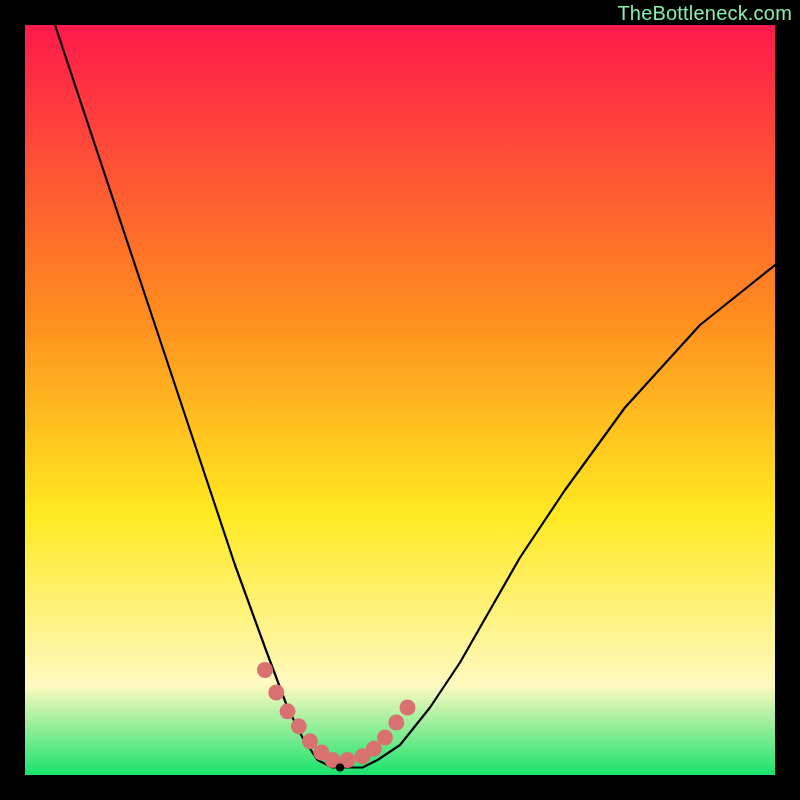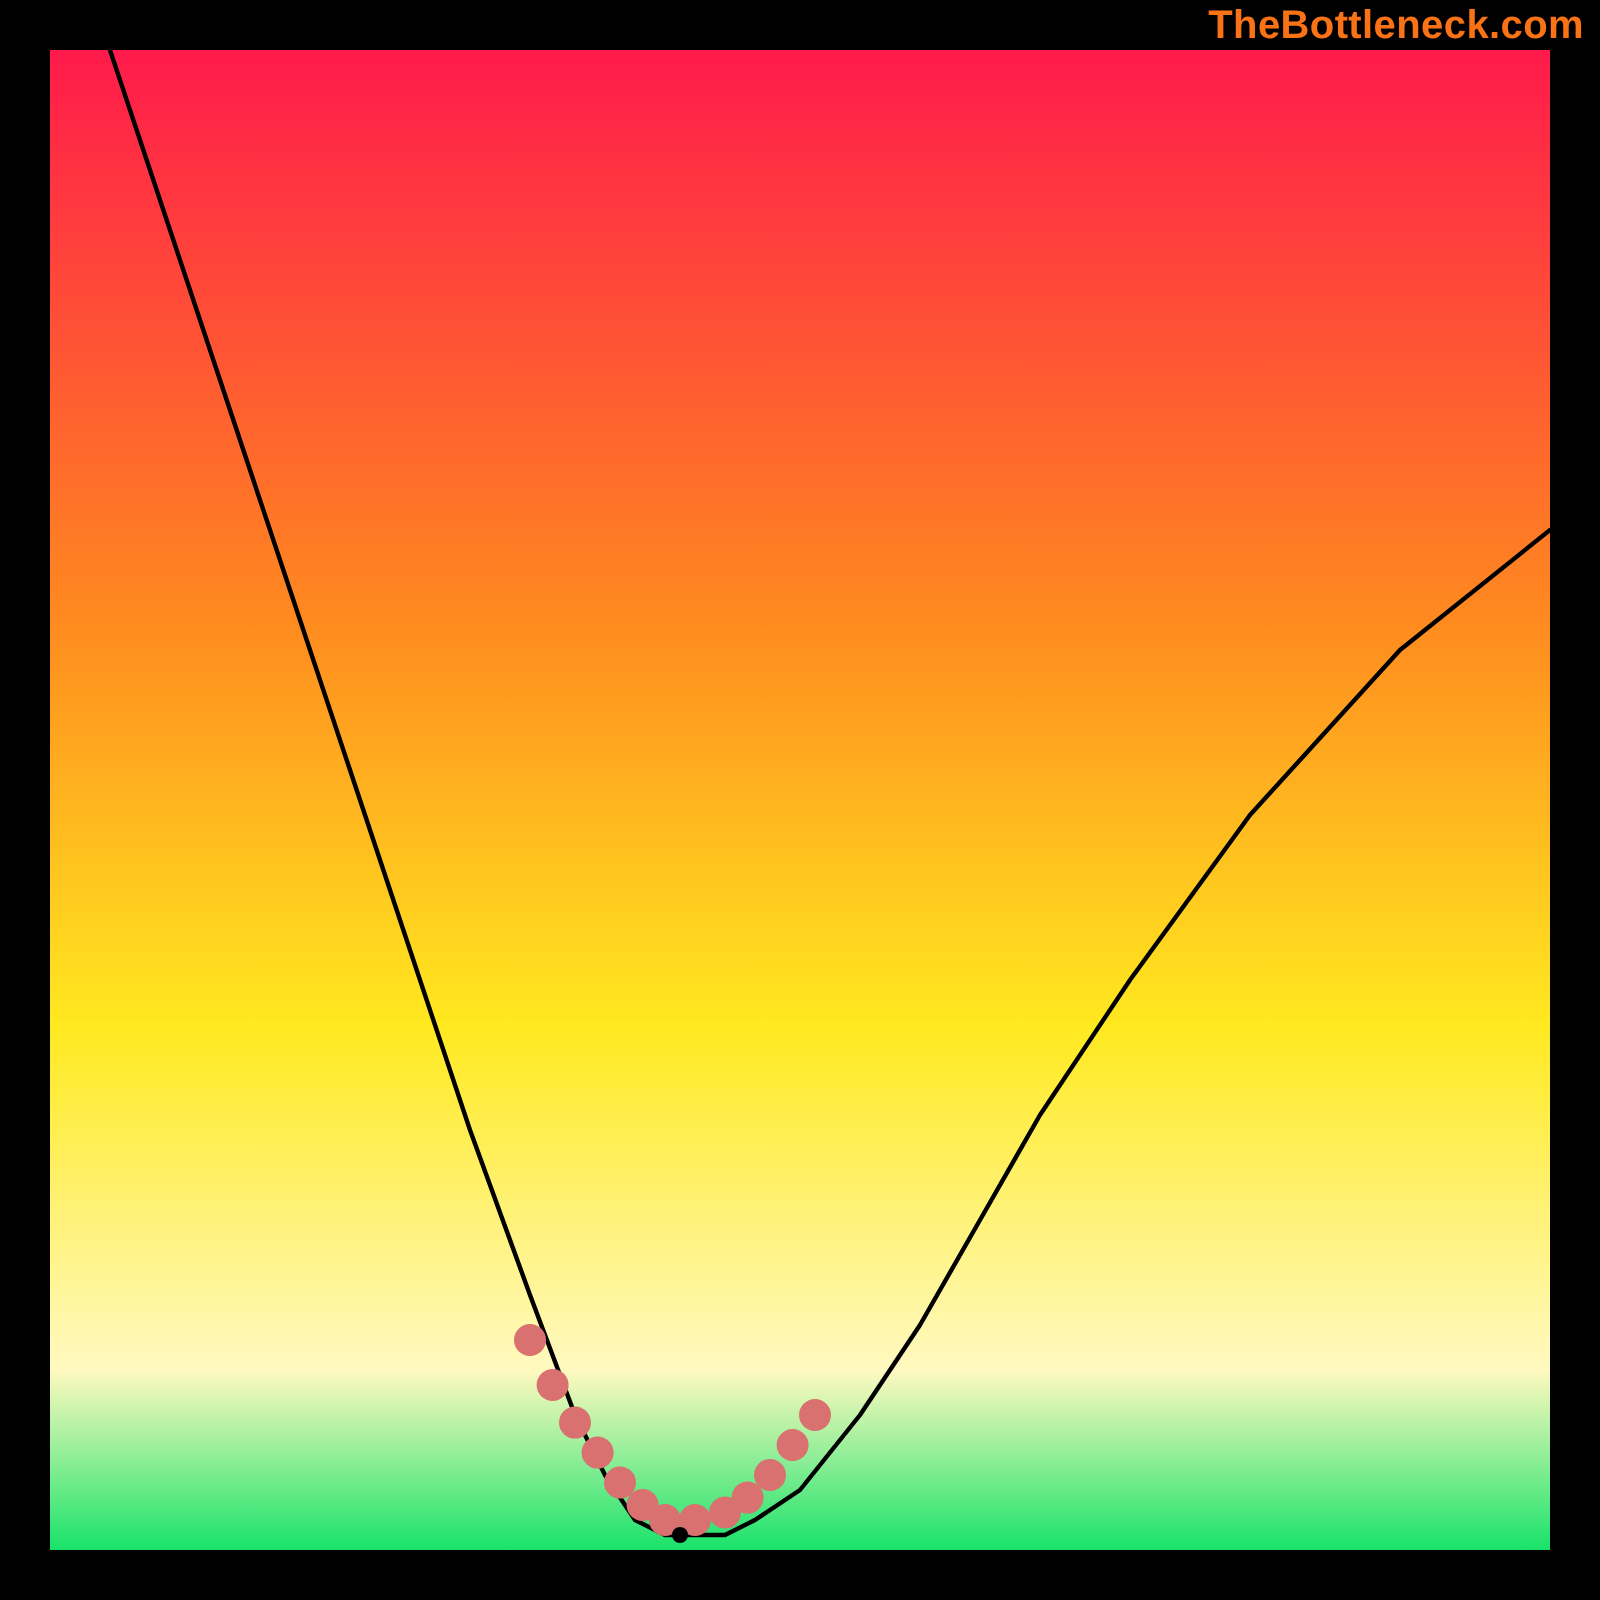--- a/index.html
+++ b/index.html
@@ -14,23 +14,23 @@
   .frame {
     position: absolute;
     left: 0; top: 0;
     width: 800px; height: 800px;
     background: #000;
   }
   .watermark {
     position: absolute;
     top: 2px;
     right: 8px;
-    color: #f97316;
+    color: #86efac;
     font-size: 20px;
-    font-weight: 700;
+    font-weight: 400;
     letter-spacing: 0.2px;
     user-select: none;
   }
   .plot {
     position: absolute;
     left: 25px;
     top: 25px;
     width: 750px;
     height: 750px;
   }

